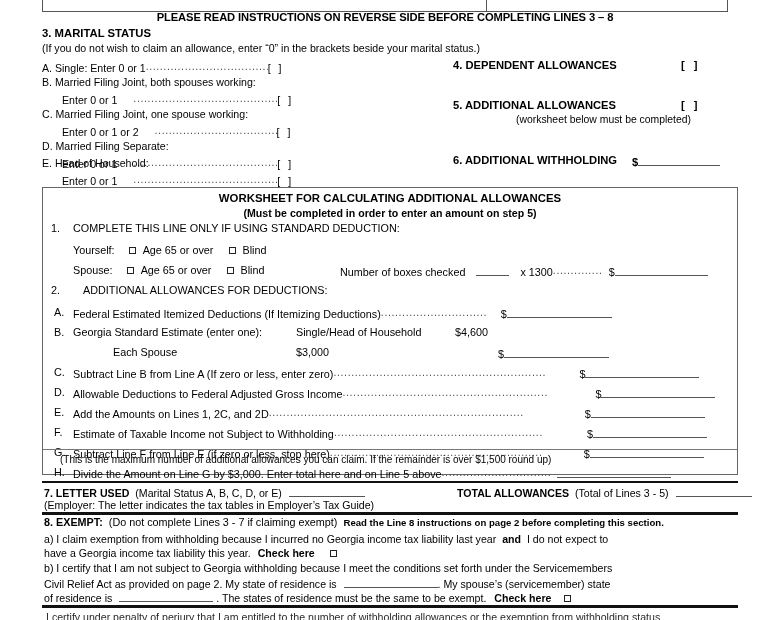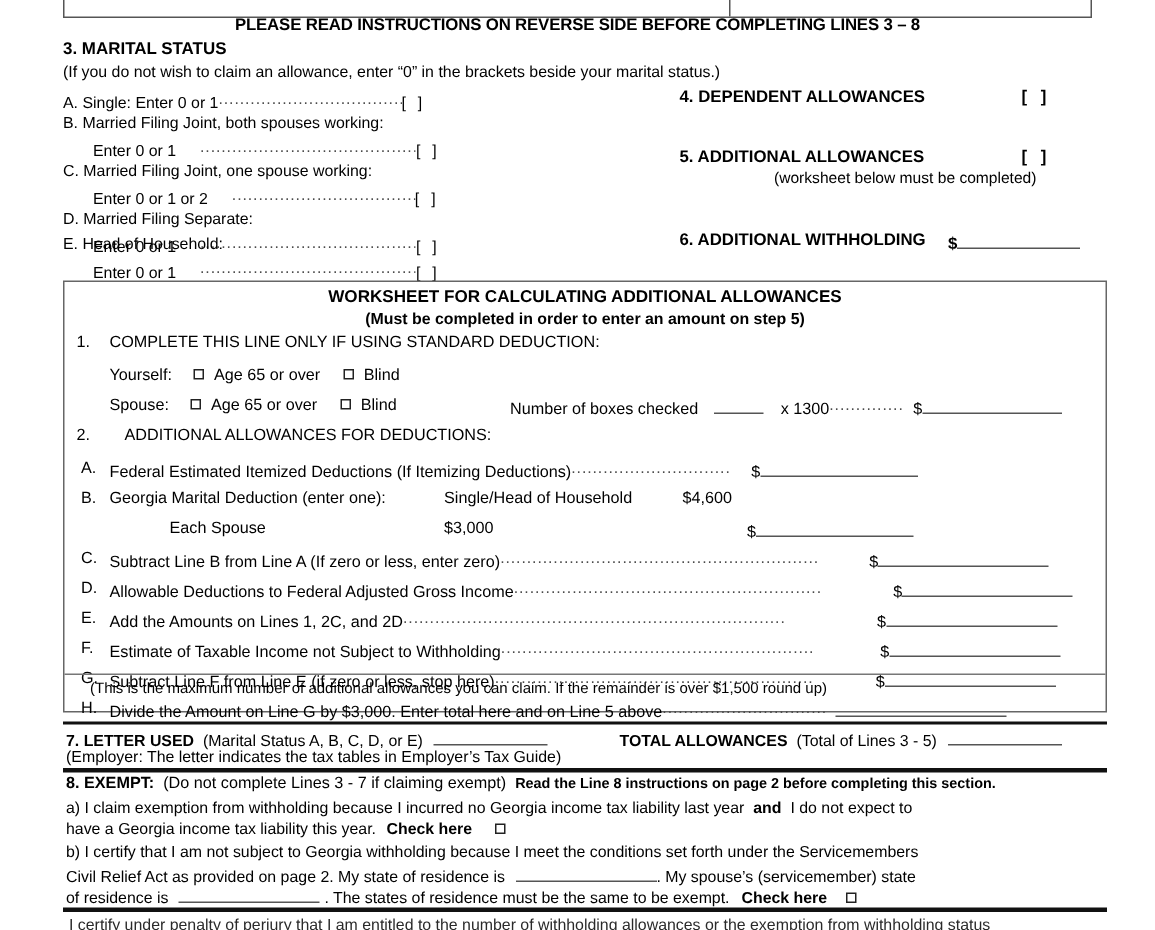--- a/index.html
+++ b/index.html
@@ -130,21 +130,21 @@
     vertical-align: baseline;
     height: 10px;
   }
 
   
   #sec7-rule-top {
     position: absolute; left: 42px; top: 481px;
     width: 696px; height: 1.6px; background: #111;
   }
   #sec7-a { position: absolute; left: 44px; top: 485px; font-size: 10.6px; white-space: nowrap; }
-  #sec7-total { position: absolute; left: 413px; top: 485px; font-size: 10.6px; white-space: nowrap; }
+  #sec7-total { position: absolute; left: 457px; top: 485px; font-size: 10.6px; white-space: nowrap; }
   #sec7-b { position: absolute; left: 44px; top: 499px; font-size: 10.6px; white-space: nowrap; }
 
   
   #sec8-rule {
     position: absolute; left: 42px; top: 512px;
     width: 696px; height: 2.6px; background: #111;
   }
   #sec8-l1 { position: absolute; left: 44px; top: 516px; font-size: 10.8px; white-space: nowrap; }
   .sec8-line { position: absolute; left: 44px; font-size: 10.6px; white-space: nowrap; }
 
@@ -247,21 +247,21 @@
 
     <div class="ws-num" style="left:8px; top:96px;">2.</div>
     <div class="ws-row" style="left:30px; top:96px;margin-left:10px;">ADDITIONAL ALLOWANCES FOR DEDUCTIONS:</div>
 
     <div class="ws-num" style="left:11px; top:118px;">A.</div>
     <div class="ws-row" style="left:30px; top:118px;">
       <span>Federal Estimated Itemized Deductions (If Itemizing Deductions)</span><span class="leader" style="width:120px;">..............................</span><span>$</span><span class="ul" style="width:105px;"></span>
     </div>
 
     <div class="ws-num" style="left:11px; top:138px;">B.</div>
-    <div class="ws-row" style="left:30px; top:138px;">Georgia Marital Deduction (enter one):</div>
+    <div class="ws-row" style="left:30px; top:138px;">Georgia Standard Estimate (enter one):</div>
     <div class="ws-row" style="left:253px; top:138px;">Single/Head of Household</div>
     <div class="ws-row" style="left:412px; top:138px;">$4,600</div>
     <div class="ws-row" style="left:70px; top:158px;">Each Spouse</div>
     <div class="ws-row" style="left:253px; top:158px;">$3,000</div>
     <div class="ws-row" style="left:455px; top:158px;">
       <span>$</span><span class="ul" style="width:105px;"></span>
     </div>
 
     <div class="ws-num" style="left:11px; top:178px;">C.</div>
     <div class="ws-row" style="left:30px; top:178px;">

